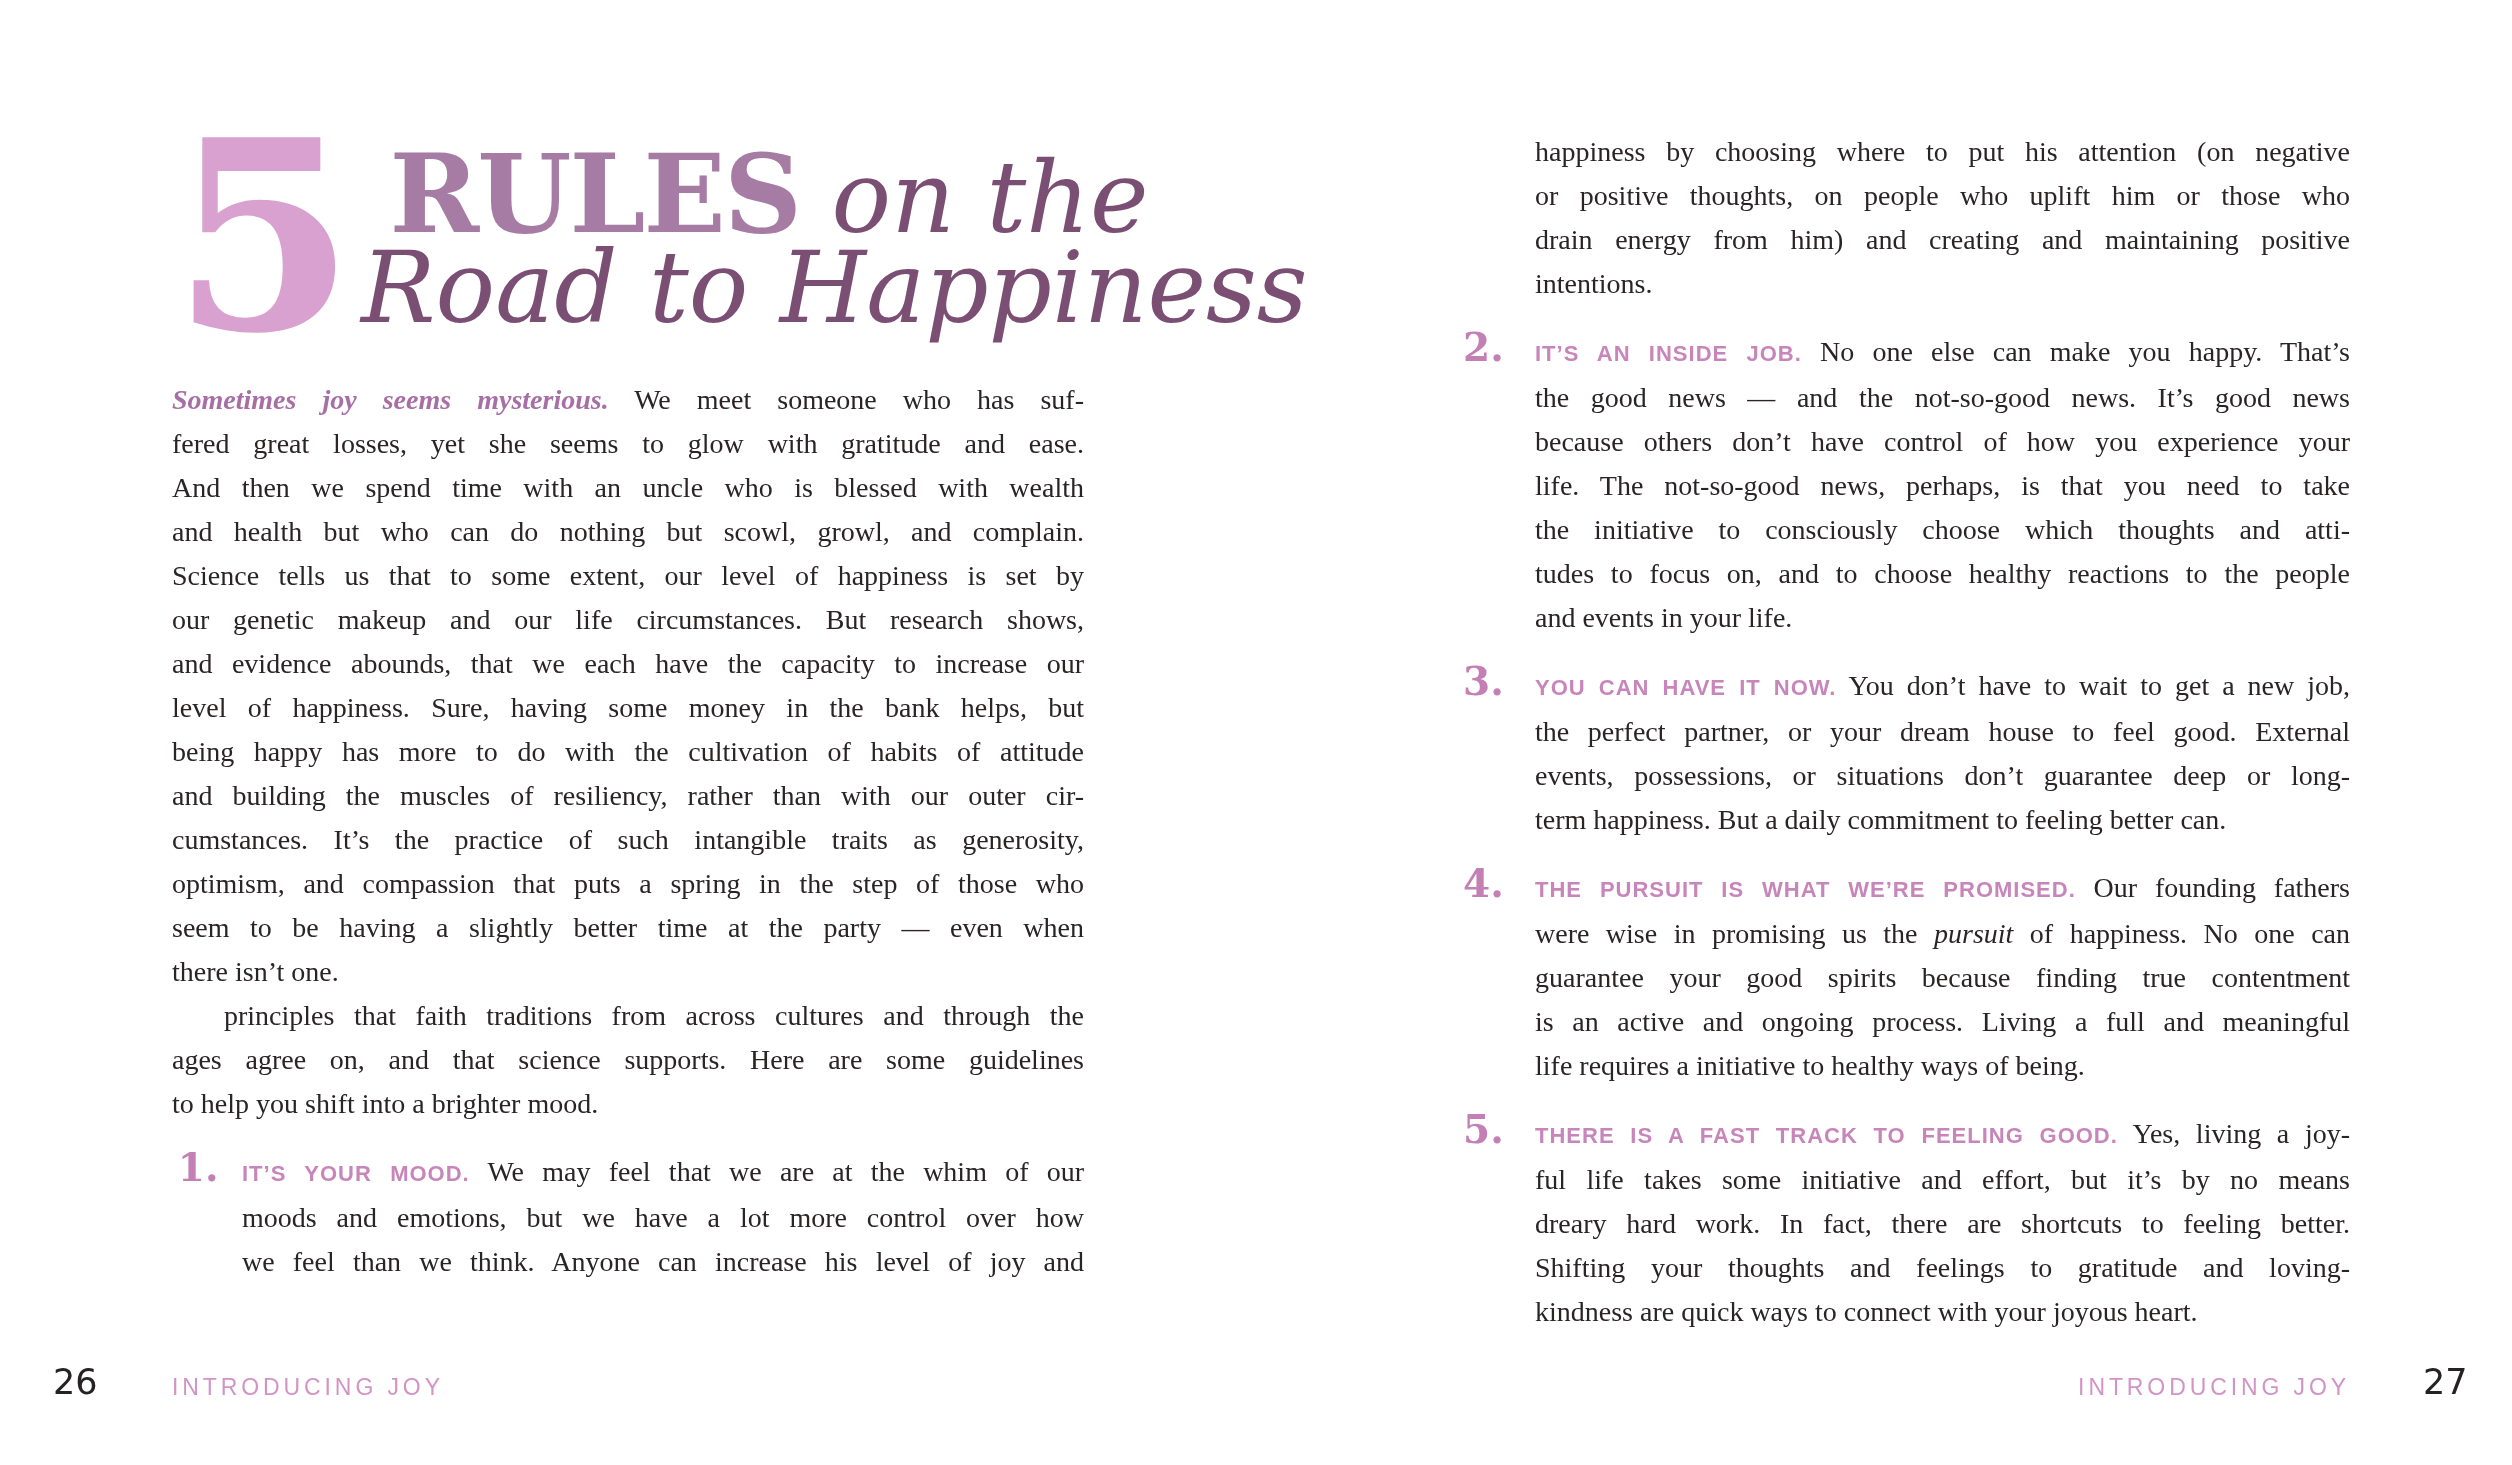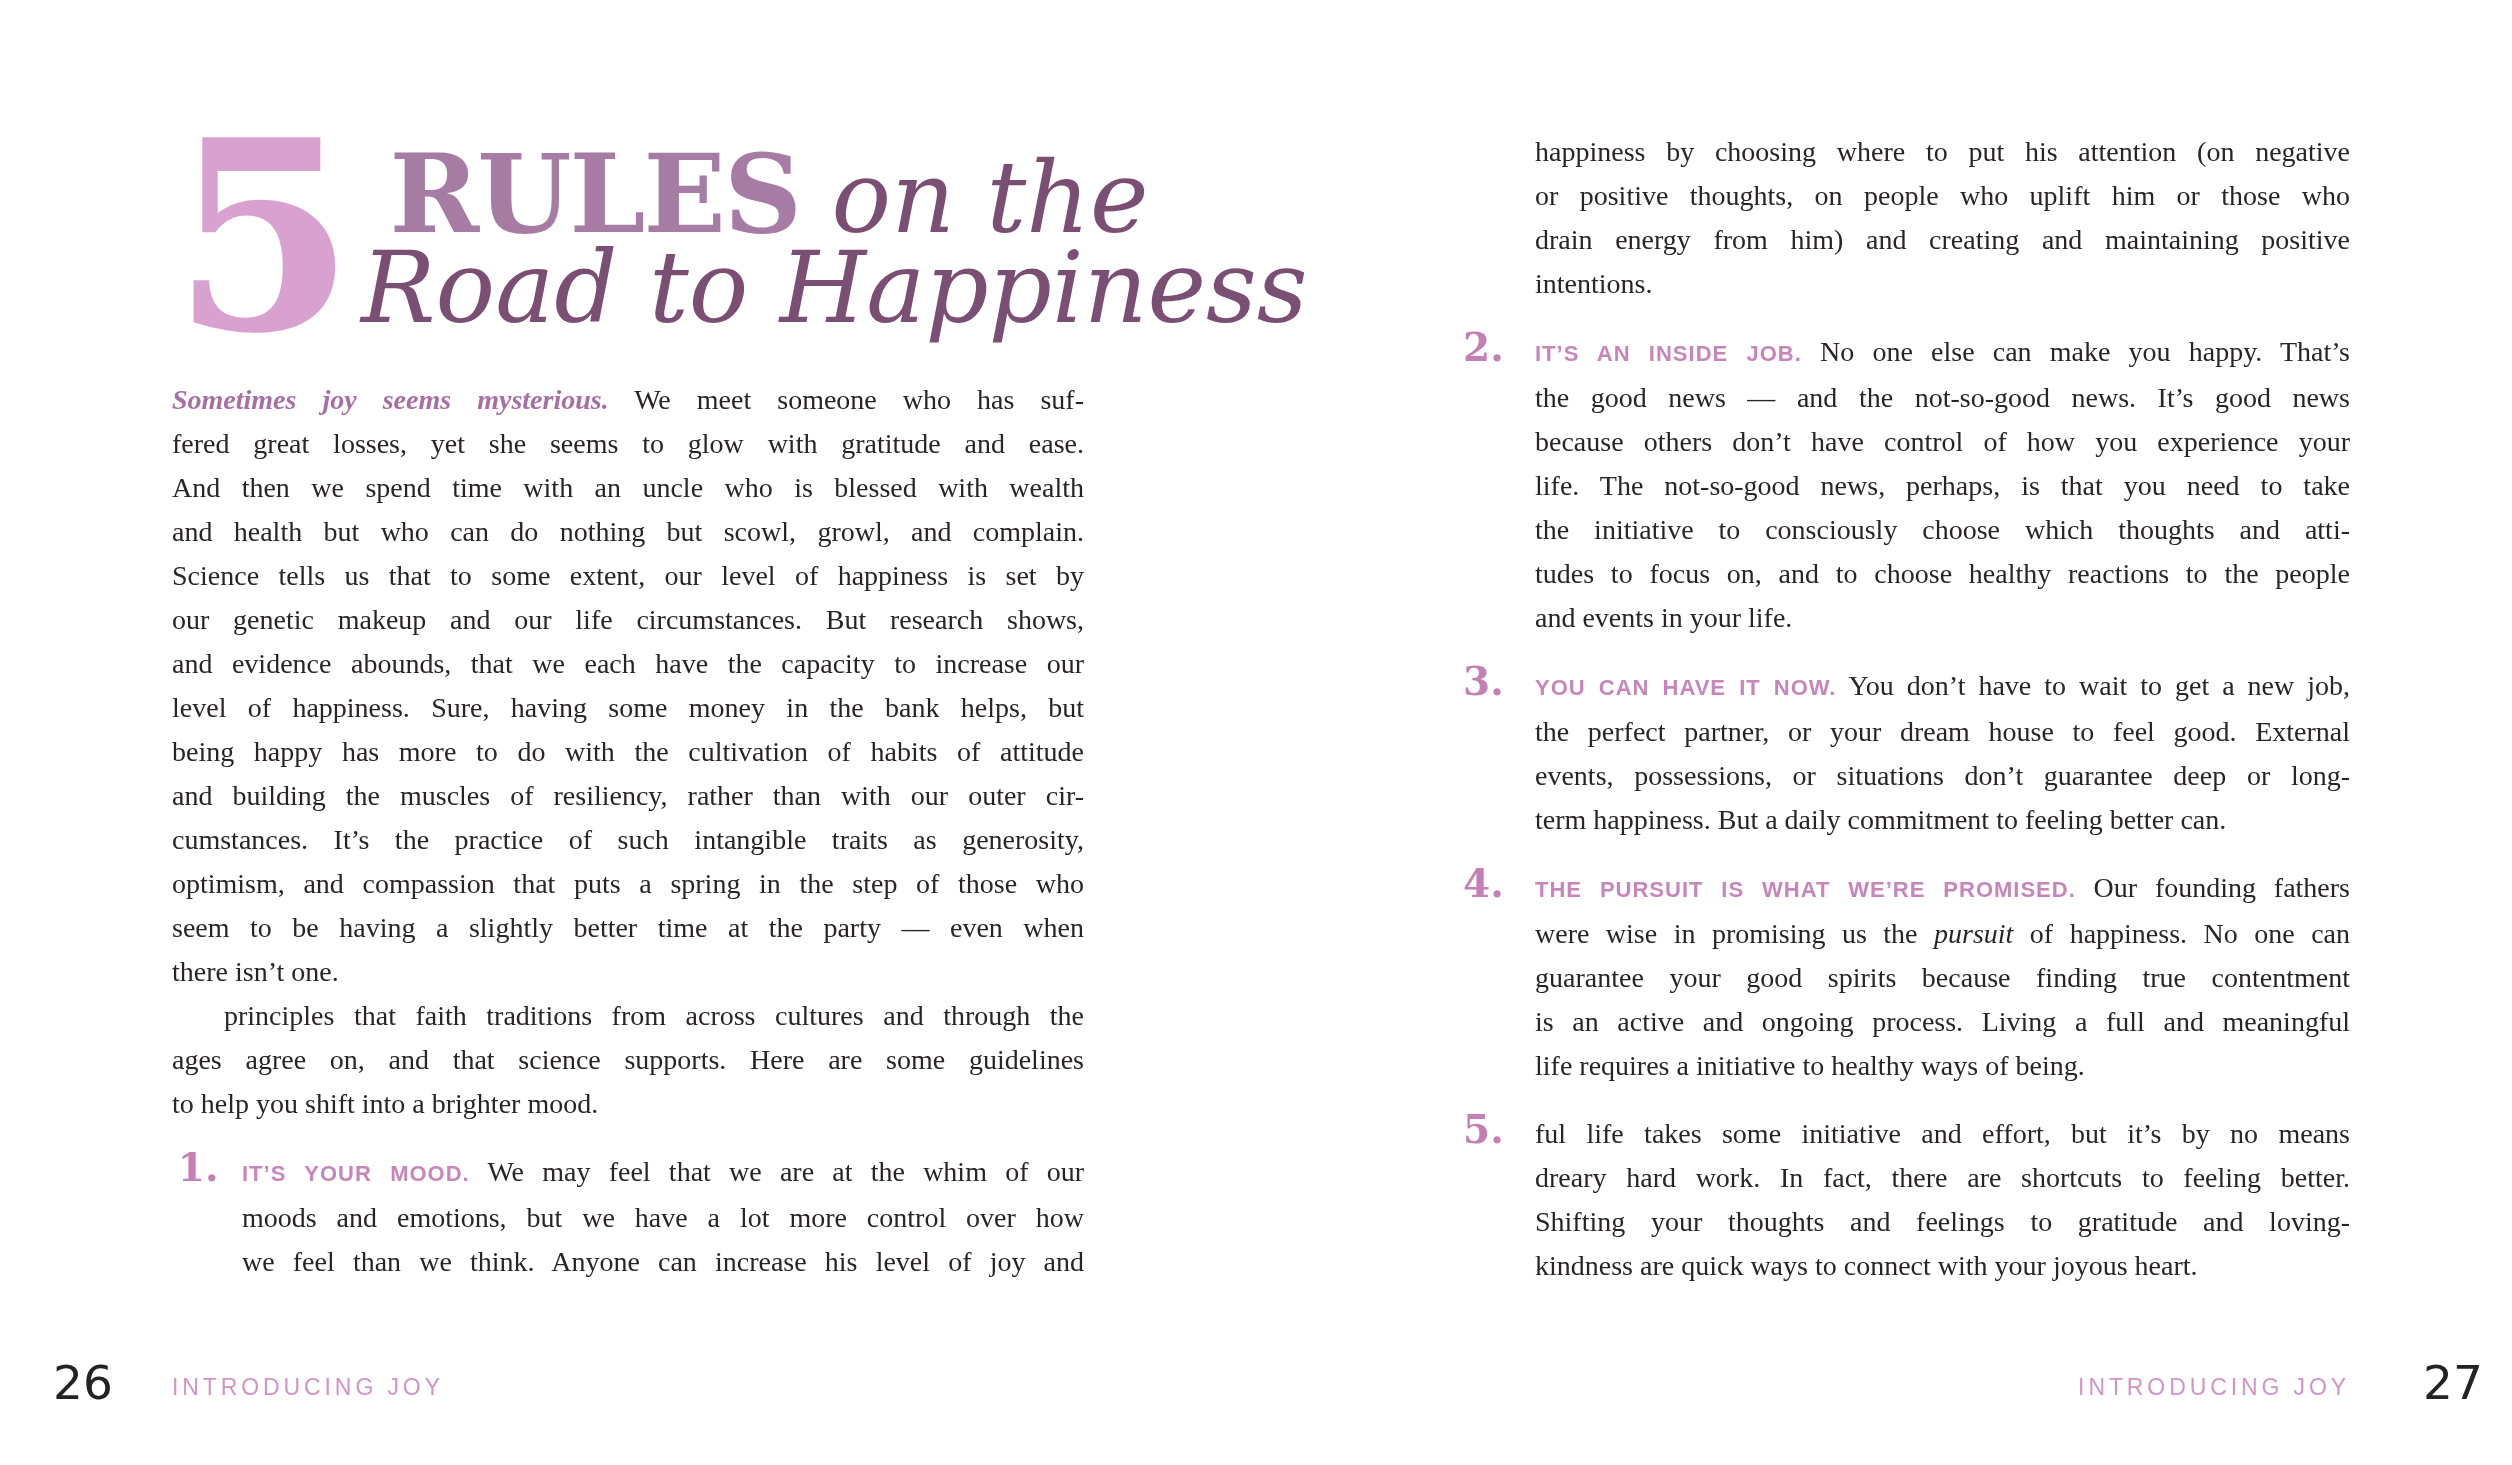--- a/index.html
+++ b/index.html
@@ -46,21 +46,21 @@
     font-family:"DejaVu Serif", serif; font-weight:bold;
     font-size:39px; line-height:44px; color:#c47fb5;
   }
   #left-body  .item-num { left:5.8px; }
   #right-body .item-num { left:0; }
   #right-body .cont-para { margin-left:72px; }
 
   
   .footer-num {
     position:absolute; top:1363px;
-    font-family:"DejaVu Sans", sans-serif; font-size:47px; line-height:39px; color:#262223;
+    font-family:"DejaVu Sans", sans-serif; font-size:35px; line-height:39px; color:#262223;
   }
   #f26 { left:53px; }
   #f27 { left:2423px; }
   .footer-label {
     position:absolute; top:1374px;
     font-family:"Liberation Sans", sans-serif; font-size:23px; line-height:27px;
     letter-spacing:3.9px; color:#d393c5;
   }
   #fl-left { left:172px; }
   #fl-right { right:162px; }
@@ -143,20 +143,21 @@
           <div class="tline"><span class="s-head">THE PURSUIT IS WHAT WE’RE PROMISED.</span><span> Our founding fathers</span></div>
           <div class="tline"><span>were wise in promising us the </span><span class="s-it">pursuit</span><span> of happiness. No one can</span></div>
           <div class="tline"><span>guarantee your good spirits because finding true contentment</span></div>
           <div class="tline"><span>is an active and ongoing process. Living a full and meaningful</span></div>
           <div class="tline tlast"><span>life requires a initiative to healthy ways of being.</span></div>
         </div>
       </div>
       <div class="list-item">
         <div class="item-num">5.</div>
         <div>
+          <div class="tline"><span class="s-head">THERE IS A FAST TRACK TO FEELING GOOD.</span><span> Yes, living a joy-</span></div>
           <div class="tline"><span>ful life takes some initiative and effort, but it’s by no means</span></div>
           <div class="tline"><span>dreary hard work. In fact, there are shortcuts to feeling better.</span></div>
           <div class="tline"><span>Shifting your thoughts and feelings to gratitude and loving-</span></div>
           <div class="tline tlast"><span>kindness are quick ways to connect with your joyous heart.</span></div>
         </div>
       </div>
     </div>
 
   <div class="footer-num" id="f26">26</div>
   <div class="footer-label" id="fl-left">INTRODUCING JOY</div>

